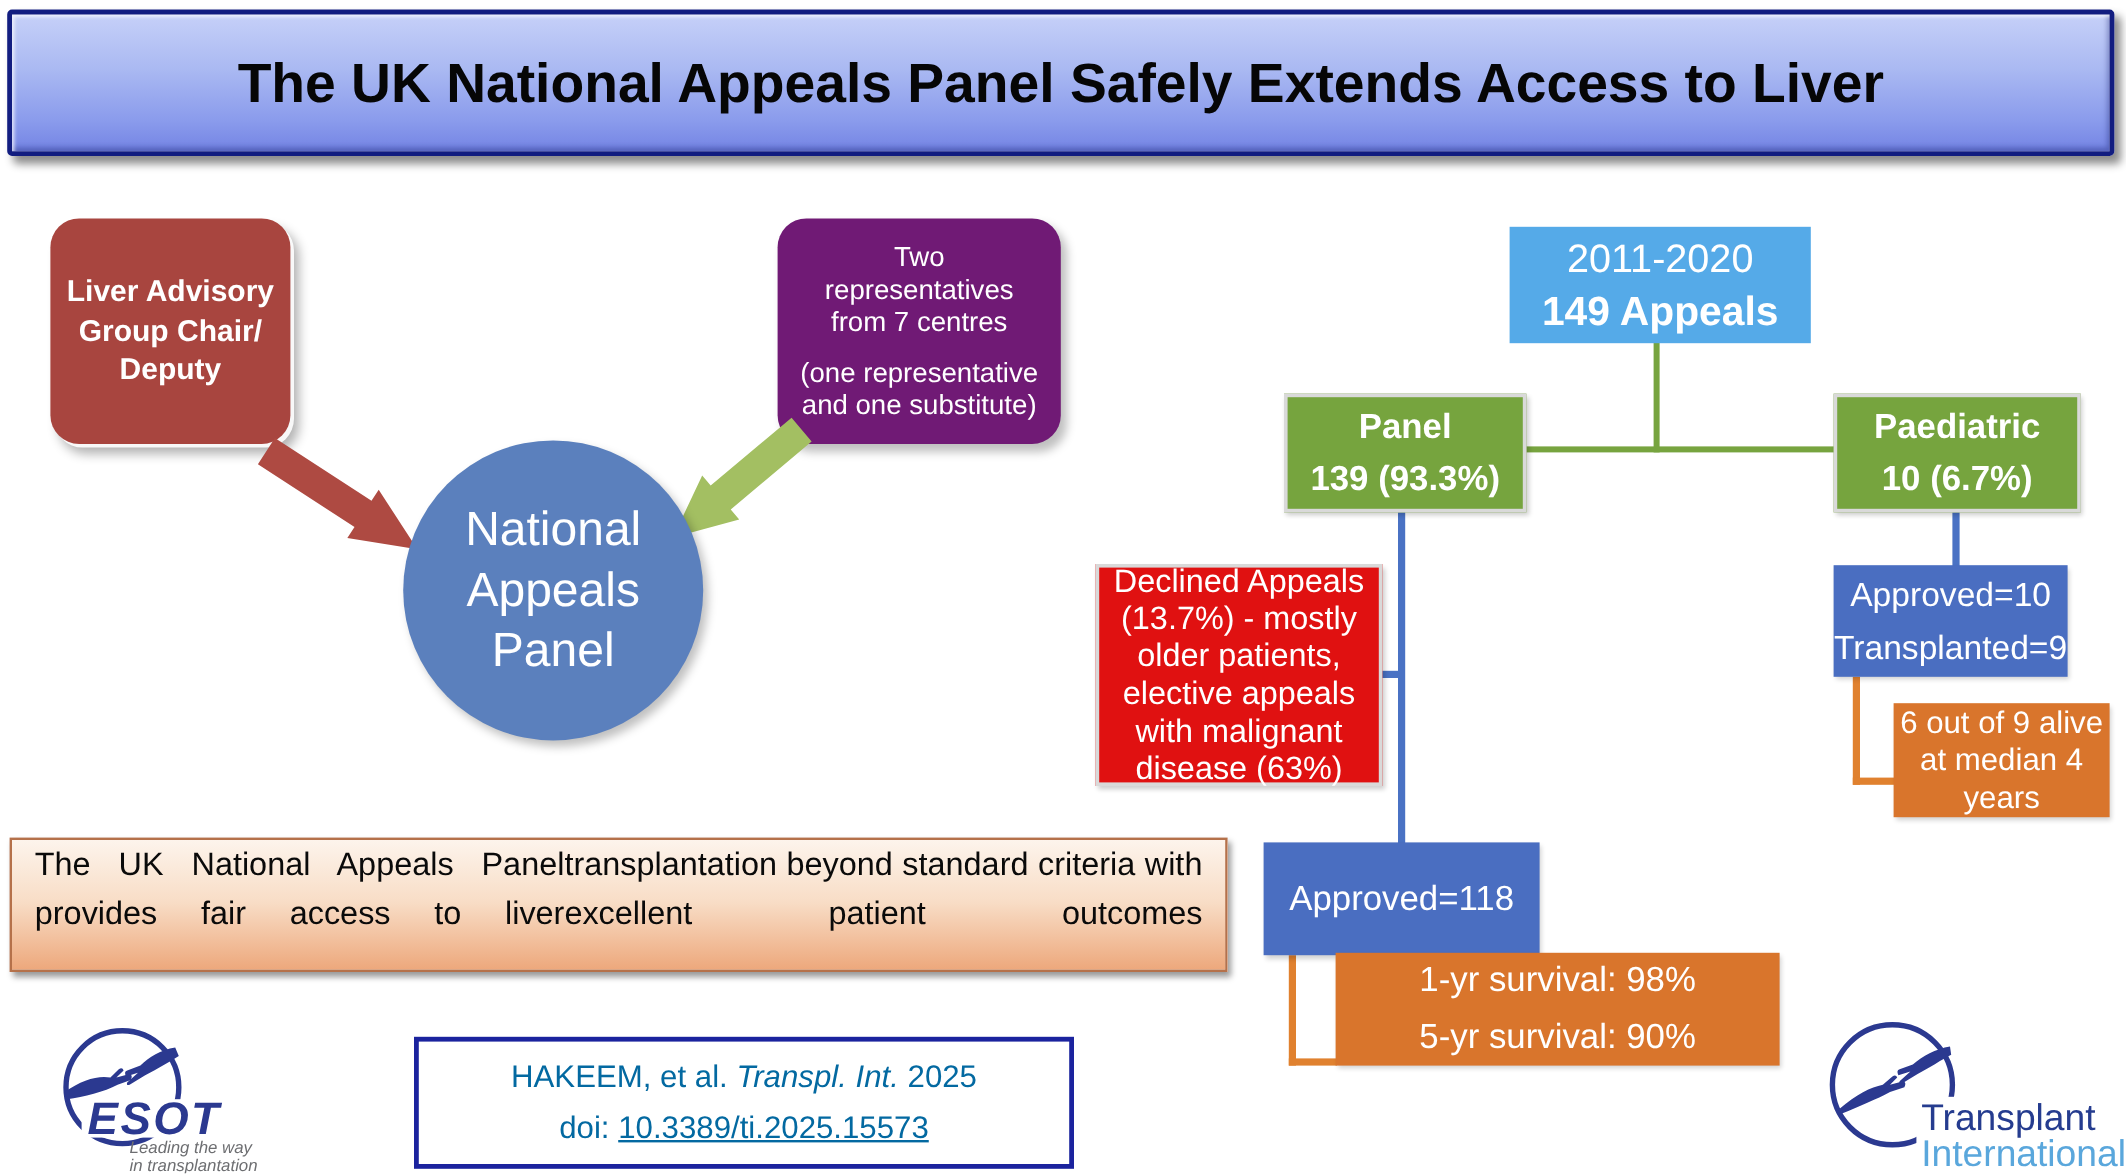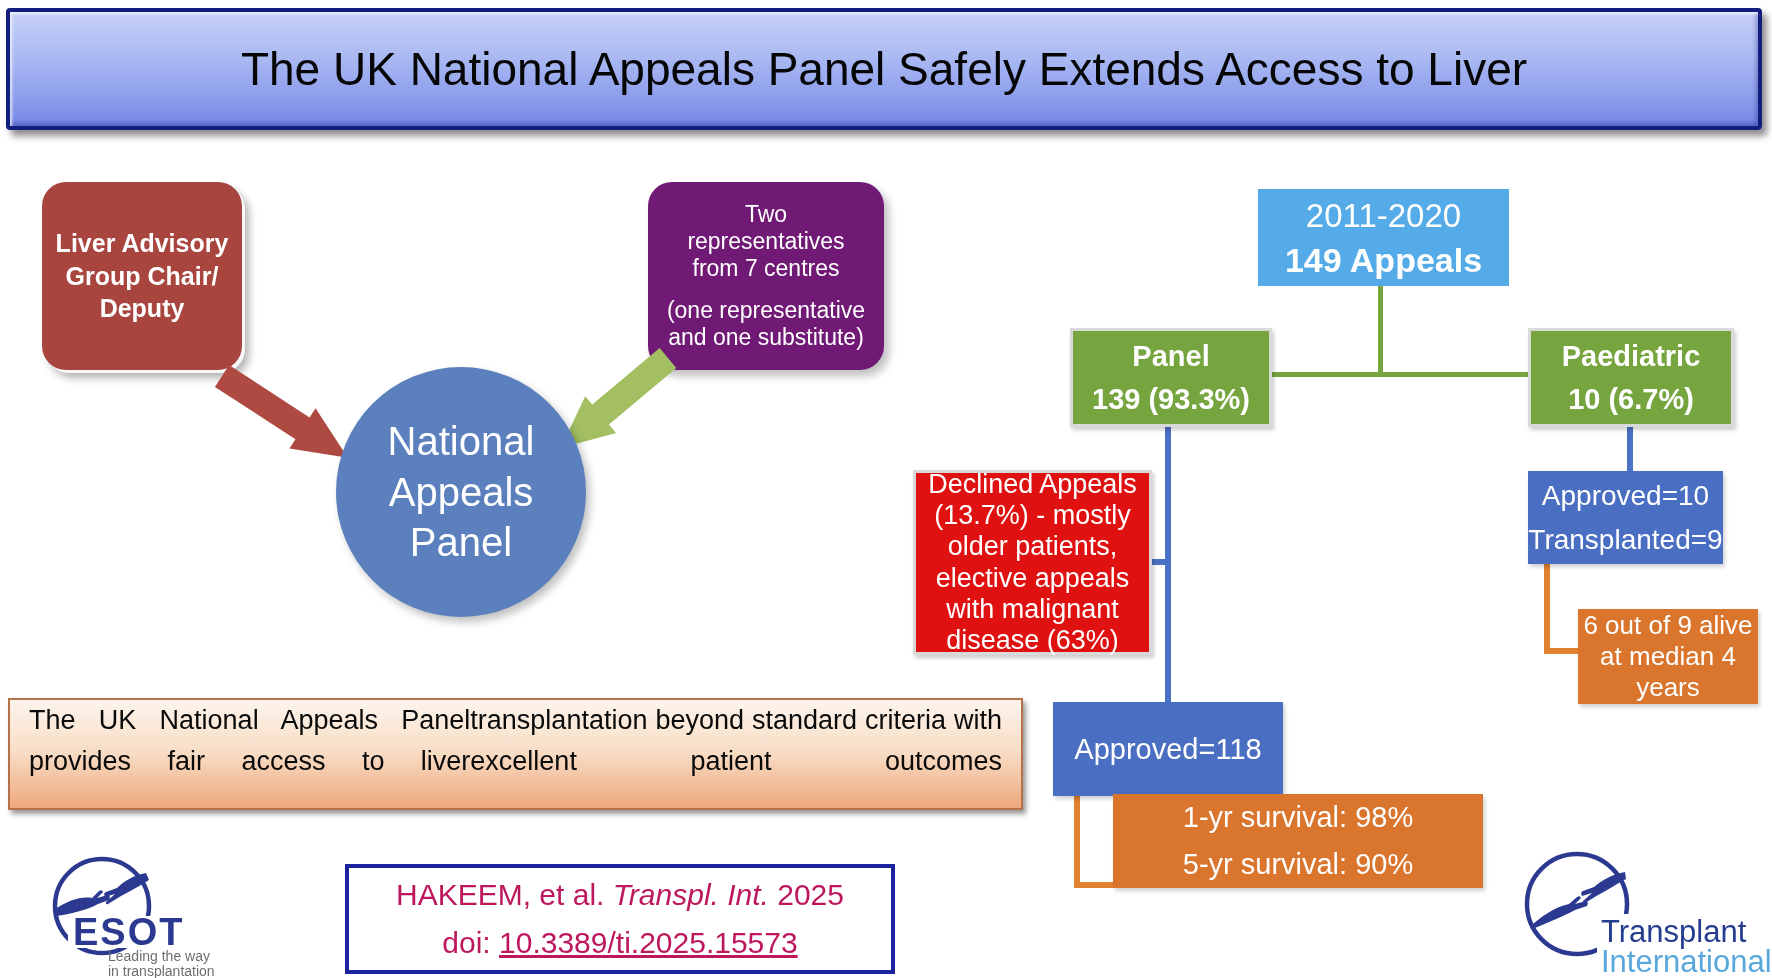--- a/index.html
+++ b/index.html
@@ -9,21 +9,21 @@
   }
   
   .banner{
     position:absolute;left:6px;top:8px;width:1748px;height:114px;
     background:linear-gradient(180deg,#c6d0f8 0%,#aab9f2 40%,#8a9bec 78%,#7484e4 100%);
     border:4px solid #121d80;border-radius:4px;
     box-shadow:5px 6px 7px rgba(0,0,0,0.45), inset 2px 2px 3px rgba(255,255,255,0.75), inset -2px -3px 4px rgba(20,30,110,0.35);
     display:flex;flex-direction:column;align-items:center;justify-content:center;
   }
   .banner div{
-    font-size:46px;font-weight:400;color:#060606;line-height:1.22;letter-spacing:0px;
+    font-size:46px;font-weight:700;color:#060606;line-height:1.22;letter-spacing:0px;
     text-align:center;white-space:nowrap;
   }
   
   .chair-box{
     position:absolute;left:42px;top:182px;width:200px;height:188px;border-radius:24px;
     background:#a8453f;
     box-shadow:3px 3px 0 rgba(255,255,255,0.9), 7px 8px 9px rgba(0,0,0,0.3);
     display:flex;flex-direction:column;align-items:center;justify-content:center;
   }
   .chair-box span{color:#fff;font-weight:700;font-size:25px;line-height:1.3;}
@@ -54,21 +54,21 @@
   .summary div{
     font-size:27px;color:#0a0a0a;line-height:1.52;
     text-align:justify;text-align-last:justify;
   }
   
   .citation{
     position:absolute;left:345px;top:864px;width:550px;height:110px;box-sizing:border-box;
     background:#fff;border:4px solid #1b239e;
     display:flex;flex-direction:column;align-items:center;justify-content:center;
   }
-  .citation .line{font-size:30px;color:#be185d;line-height:1.6;}
+  .citation .line{font-size:26px;color:#0369a1;line-height:1.6;}
   .citation .it{font-style:italic;}
   .citation .doi{text-decoration:underline;}
   
   .conn{position:absolute;}
   .c-green{background:#77a43f;}
   .c-blue{background:#4a72c4;}
   .c-orange{background:#e0812f;}
   .fbox{
     position:absolute;box-sizing:border-box;color:#fff;
     display:flex;flex-direction:column;align-items:center;justify-content:center;text-align:center;
@@ -87,21 +87,21 @@
   }
   .declined-box span{font-size:27px;line-height:1.16;}
   .blue-box{background:#4a6ec1;box-shadow:2px 3px 4px rgba(0,0,0,0.18);}
   .outcome-adult{left:1053px;top:702px;width:230px;height:94px;}
   .outcome-paed{left:1528px;top:471px;width:195px;height:93px;}
   .blue-box span{font-size:29px;line-height:1.55;}
   .outcome-paed span{font-size:28px;line-height:1.55;}
   .orange-box{background:#d9752c;box-shadow:2px 3px 4px rgba(0,0,0,0.18);}
   .survival-adult{left:1113px;top:794px;width:370px;height:94px;}
   .survival-adult span{font-size:29px;line-height:1.62;}
-  .survival-paed{left:1578px;top:609px;width:180px;height:95px;padding:0 4px;}
+  .survival-paed{left:1578px;top:586px;width:180px;height:95px;padding:0 4px;}
   .survival-paed span{font-size:26px;line-height:1.2;}
   
   .logo{position:absolute;}
 </style>
 </head>
 <body>
 
 <div class="banner">
   <div>The UK National Appeals Panel Safely Extends Access to Liver</div>
 </div>
@@ -188,21 +188,21 @@
 
 <div class="fbox blue-box outcome-paed">
   <span>Approved=10</span>
   <span>Transplanted=9</span>
 </div>
 
 <div class="fbox orange-box survival-paed">
   <span>6 out of 9 alive at median 4 years</span>
 </div>
 
-<div class="logo" style="left:40px;top:846px;width:260px;height:132px;">
+<div class="logo" style="left:40px;top:846px;width:260px;height:132px;font-style:italic;">
   <svg width="260" height="132" viewBox="0 0 260 132">
     <circle cx="62" cy="60" r="47" fill="none" stroke="#2b3990" stroke-width="4.5"></circle>
     <path fill="#2b3990" d="M14,64 C28,54 42,50 52,52 L59,45 Q62,43 63,46 L57,52 L68,49 Q71,50 69,54 L58,58 C47,64 30,68 16,70 Z"></path>
     <path fill="#2b3990" d="M106,27 C94,29 84,35 77,42 L66,46 Q63,47 65,51 L75,48 L66,56 Q65,59 68,58 L81,50 C91,45 101,39 109,34 Z"></path>
     <rect x="28" y="70" width="132" height="32" fill="#ffffff"></rect>
     <text x="33" y="99" font-family="Liberation Sans, sans-serif" font-size="38" font-weight="700" letter-spacing="2" fill="#2b3990">ESOT</text>
     <text x="68" y="115" font-family="Liberation Sans, sans-serif" font-size="14" fill="#6d6e71">Leading the way</text>
     <text x="68" y="130" font-family="Liberation Sans, sans-serif" font-size="14" fill="#6d6e71">in transplantation</text>
   </svg>
 </div>

